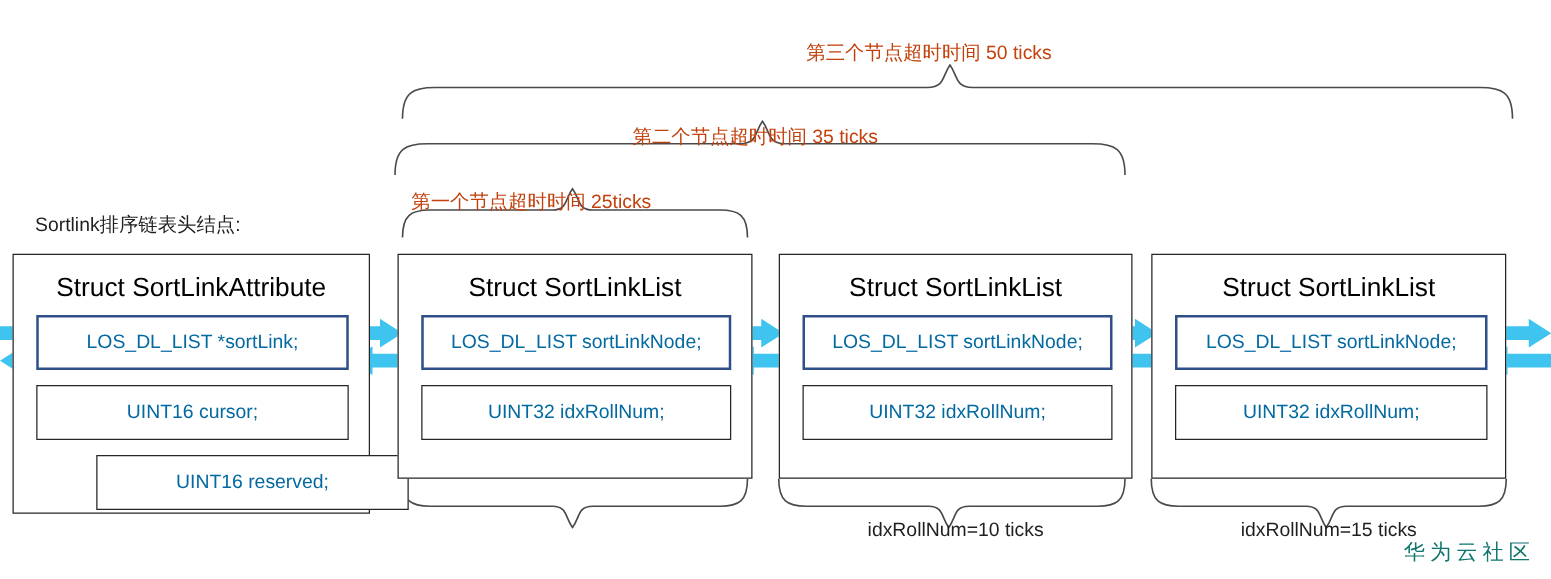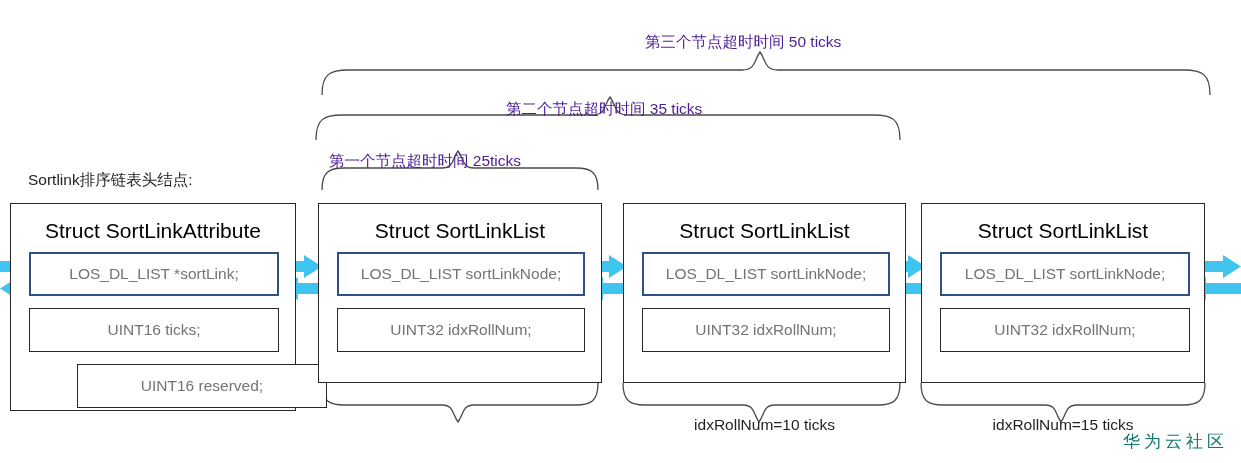--- a/index.html
+++ b/index.html
@@ -45,36 +45,36 @@
   }
   .field {
     position: absolute;
     box-sizing: border-box;
     border: 1px solid #262626;
     background: #ffffff;
     display: flex;
     align-items: center;
     justify-content: center;
     font-size: 15.5px;
-    color: #737373;
+    color: #0369a1;
     white-space: nowrap;
   }
   .field.link-field {
     border: 2px solid #2e4f87;
   }
   .caption {
     position: absolute;
     font-size: 15.5px;
     color: #1f1f1f;
     white-space: nowrap;
   }
   .brace-label {
     position: absolute;
     font-size: 15.5px;
-    color: #4c1d95;
+    color: #c2410c;
     white-space: nowrap;
   }
   .bottom-label {
     position: absolute;
     font-size: 15.5px;
     color: #1f1f1f;
     white-space: nowrap;
     text-align: center;
   }
   .watermark {
@@ -187,21 +187,21 @@
 
   <div class="brace-label" style="left:645px; top:32px;">第三个节点超时时间 50 ticks</div>
 
   <div class="brace-label" style="left:506px; top:99px;">第二个节点超时时间 35 ticks</div>
 
   <div class="brace-label" style="left:329px; top:151px;">第一个节点超时时间 25ticks</div>
 
   <div class="node-box" style="left:10px; top:203px; width:286px; height:208px;">
     <div class="node-title" style="top:15px;">Struct SortLinkAttribute</div>
     <div class="field link-field" style="left:18px; top:48px; width:250px; height:44px;">LOS_DL_LIST *sortLink;</div>
-    <div class="field" style="left:18px; top:104px; width:250px; height:44px;">UINT16 ticks;</div>
+    <div class="field" style="left:18px; top:104px; width:250px; height:44px;">UINT16 cursor;</div>
     <div class="field" style="left:18px; top:160px; width:250px; height:44px;margin-left:48px;">UINT16 reserved;</div>
   </div>
 
   <div class="node-box" style="left:318px; top:203px; width:284px; height:180px;">
     <div class="node-title" style="top:15px;">Struct SortLinkList</div>
     <div class="field link-field" style="left:18px; top:48px; width:248px; height:44px;">LOS_DL_LIST sortLinkNode;</div>
     <div class="field" style="left:18px; top:104px; width:248px; height:44px;">UINT32 idxRollNum;</div>
   </div>
 
   <div class="node-box" style="left:623px; top:203px; width:283px; height:180px;">

